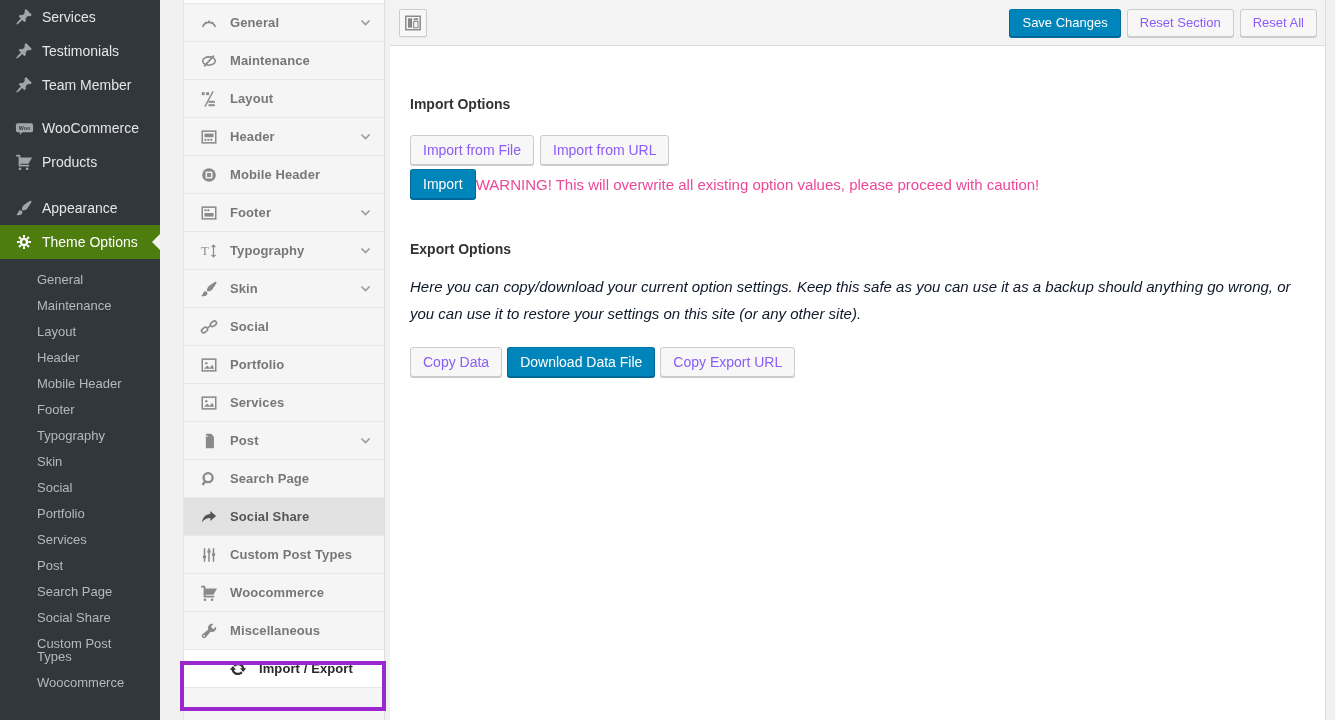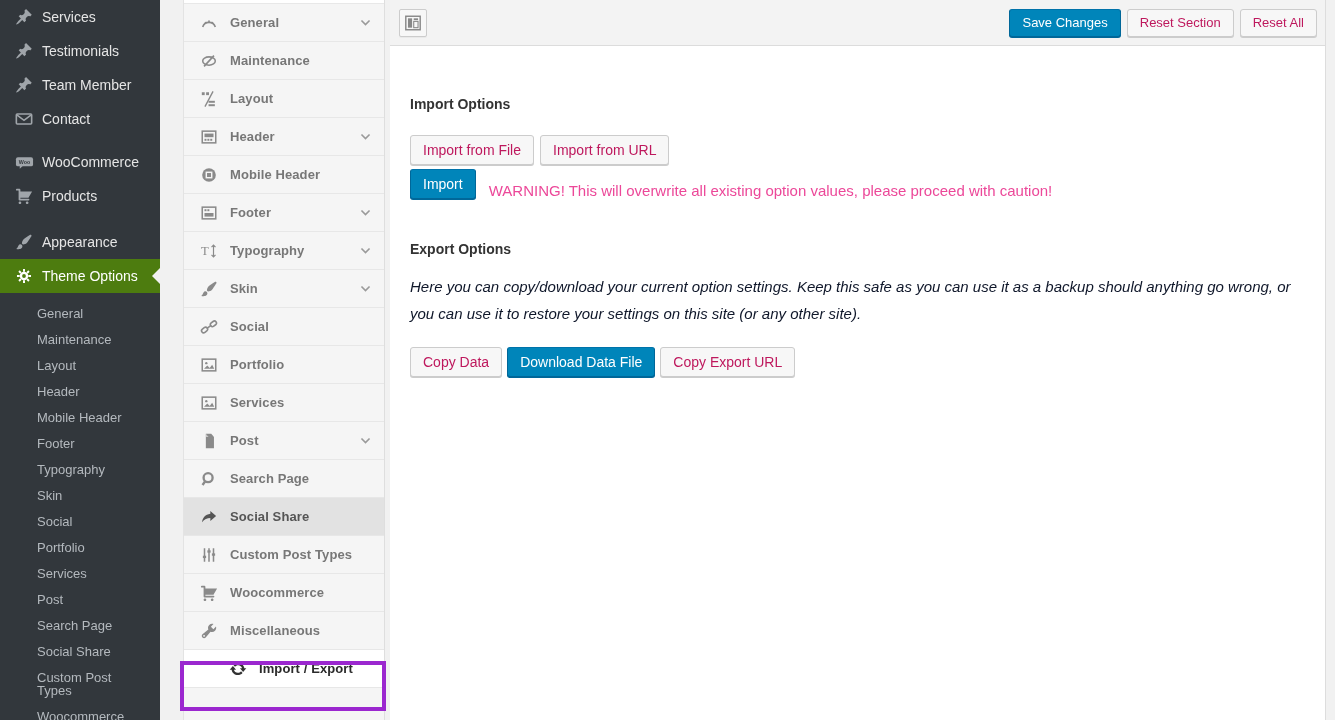--- a/index.html
+++ b/index.html
@@ -71,34 +71,34 @@
   }
   .toggle-btn {
     width:28px; height:28px; border:1px solid #ccc; border-radius:2px;
     background:#f7f7f7; display:flex; align-items:center; justify-content:center;
     color:#888; cursor:pointer; box-shadow:0 1px 0 rgba(0,0,0,.04);
   }
   .topbar-actions { margin-left:auto; display:flex; gap:6px; }
   .btn {
     display:inline-flex; align-items:center; justify-content:center;
     height:30px; padding:0 12px; font-size:14px; border-radius:3px;
-    border:1px solid #ccc; background:#f7f7f7; color:#be185d;
+    border:1px solid #ccc; background:#f7f7f7; color:#8b5cf6;
     box-shadow:0 1px 0 #ccc; cursor:pointer; white-space:nowrap;
     font-family:inherit;
   }
   .btn.primary {
     background:#0085ba; border-color:#0073aa #006799 #006799; color:#fff;
     box-shadow:0 1px 0 #006799;
   }
   .topbar-actions .btn { height:28px; font-size:13px; }
 
   .content { padding:50px 20px 0 20px; }
   .section-title { font-size:14px; font-weight:bold; color:#333; margin:0 0 0 0; }
   .import-btn-row { margin-top:23px; display:flex; gap:6px; }
-  .import-action-row { margin-top:4px; display:flex; align-items:flex-end; gap:13px; }
+  .import-action-row { margin-top:4px; display:flex; align-items:center; }
   .warning-text { font-size:15px; color:#ec4899; }
   .export-title { margin-top:42px; }
   .export-desc {
     margin:16px 0 0 0; font-style:italic; color:#0f172a; font-size:15px;
     line-height:27px; padding-right:6px;
   }
   .export-btn-row { margin-top:20px; display:flex; gap:5px; }
 </style>
 </head>
 <body>
@@ -125,29 +125,20 @@
 
   <div class="as-item">
     <span class="as-icon">
       <svg width="18" height="18" viewBox="0 0 20 20" fill="currentColor">
           <path d="M10.44 3.02l1.82-1.82 6.36 6.35-1.83 1.82c-1.05-.68-2.48-.57-3.41.36l-.75.75c-.92.93-1.04 2.35-.35 3.41l-1.83 1.82-2.41-2.41-2.8 2.79c-.42.42-3.38 2.71-3.8 2.29s1.86-3.38 2.28-3.8l2.79-2.79L4.1 9.3l1.83-1.82c1.05.69 2.48.57 3.4-.36l.75-.75c.93-.92 1.05-2.35.36-3.35z"></path>
         </svg>
     </span>
     <span>Team Member</span>
   </div>
 
-  <div class="as-item">
-    <span class="as-icon">
-      <svg width="18" height="18" viewBox="0 0 20 20">
-          <rect x="1.5" y="4.5" width="17" height="11" rx="1" fill="none" stroke="currentColor" stroke-width="1.8"></rect>
-          <path d="M2 5.5l8 6 8-6" fill="none" stroke="currentColor" stroke-width="1.8"></path>
-        </svg>
-    </span>
-    <span>Contact</span>
-  </div>
 
   <div class="as-gap-sm"></div>
 
   <div class="as-item">
     <span class="as-icon">
       <svg width="19" height="19" viewBox="0 0 20 20">
           <rect x="1" y="4.5" width="18" height="9.5" rx="2" fill="currentColor"></rect>
           <path d="M5 13.5v3.2l3.4-3.2z" fill="currentColor"></path>
           <text x="10" y="11.6" font-size="5.6" text-anchor="middle" fill="#32373c" font-family="Liberation Sans,sans-serif" font-weight="bold">Woo</text>
         </svg>

